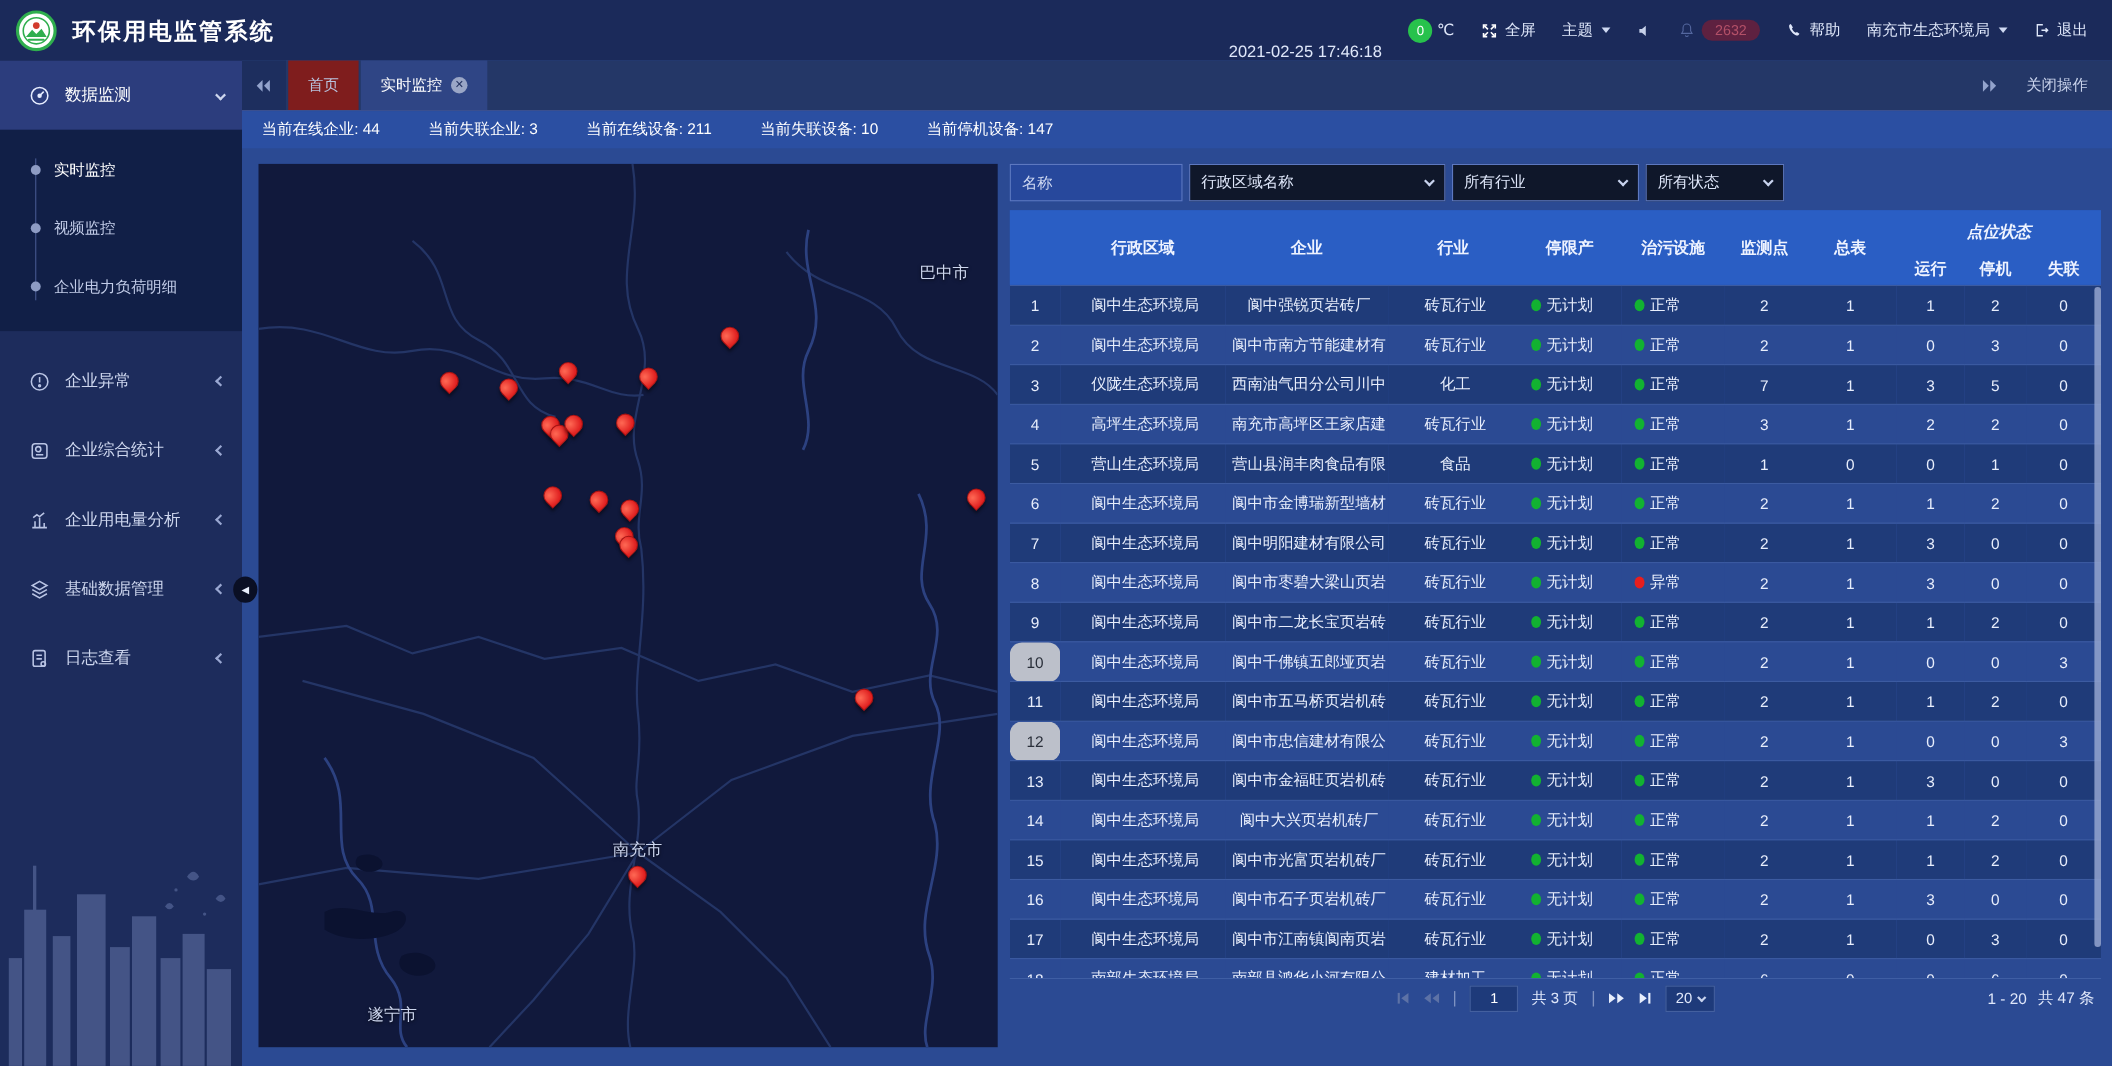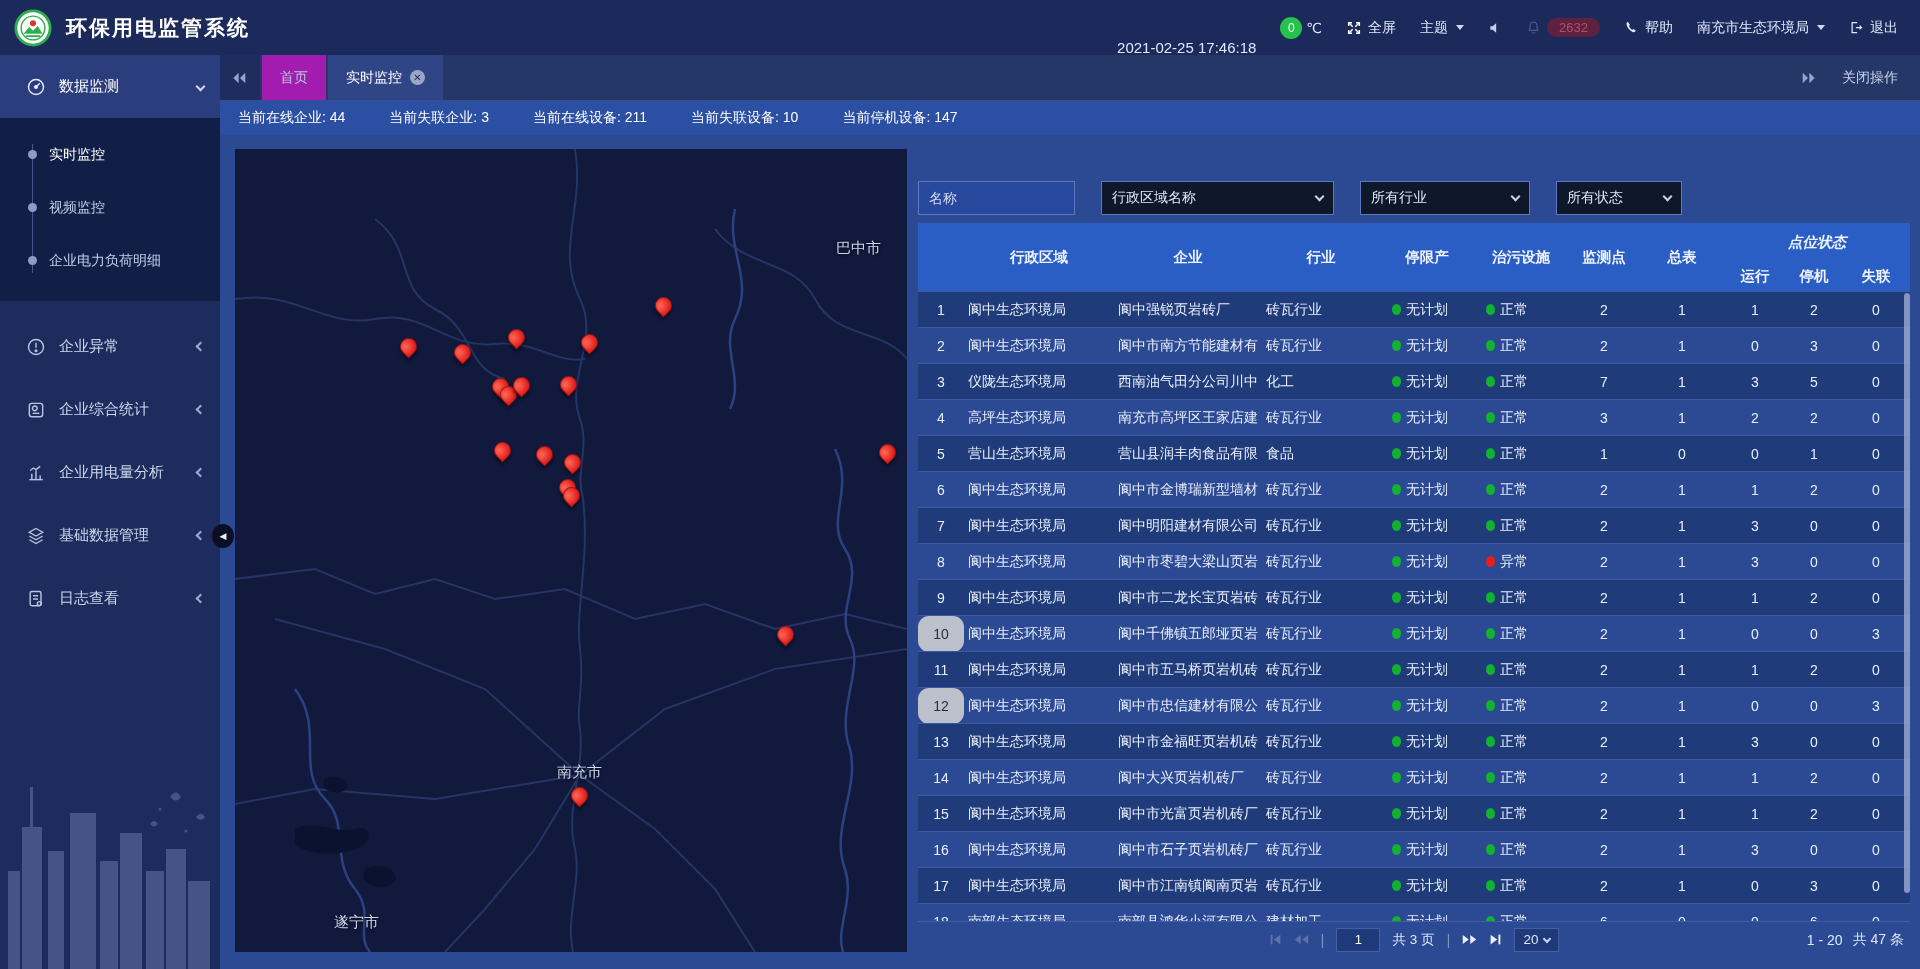--- a/index.html
+++ b/index.html
@@ -41,21 +41,21 @@
   .collapse-btn { position:absolute; left:212px; top:524px; width:22px; height:24px; background:#0a0f24;
     border-radius:50%; color:#e8eefc; font-size:9px; display:flex; align-items:center; justify-content:center;
     z-index:30; cursor:pointer; }
 
   
   .main { position:absolute; left:220px; top:55px; width:1700px; height:914px; background:#2b4a93; }
 
   .tabbar { height:46px; background:#243767; display:flex; align-items:center; border-bottom:1px solid #3a4f8f; }
   .tab-nav { width:40px; height:100%; display:flex; align-items:center; justify-content:center; cursor:pointer; background:#1d2e5e; }
   .tab { height:100%; display:flex; align-items:center; gap:8px; padding:0 18px; font-size:14px;
-    color:#b9c3de; background:#a21caf; cursor:pointer; margin-left:2px; }
+    color:#b9c3de; background:#7f1d1d; cursor:pointer; margin-left:2px; }
   .tab.active { background:#2f4585; color:#fff; }
   .tab-close { width:15px; height:15px; border-radius:50%; background:#9aa6c6; color:#22315f; font-size:10px;
     line-height:15px; text-align:center; font-weight:bold; }
   .tabbar-right { margin-left:auto; display:flex; align-items:center; gap:26px; padding-right:22px; }
   .close-ops { font-size:14px; color:#c7d1ea; cursor:pointer; }
 
   .statsbar { height:34px; background:#2b4fa2; display:flex; align-items:center; gap:44px; padding-left:18px;
     font-size:14px; color:#ffffff; }
   .stat-item { white-space:nowrap; }
 
@@ -65,21 +65,21 @@
   .map-panel { position:absolute; left:15px; top:14px; width:672px; height:803px; background:#11193c; overflow:hidden; }
   .map-svg { position:absolute; left:0; top:0; }
   .map-city { position:absolute; color:#cdd6ee; font-size:15px; text-shadow:0 1px 3px rgba(0,0,0,.7); white-space:nowrap; }
   .map-pin { position:absolute; width:17px; height:17px;
     background:radial-gradient(circle at 35% 35%, #ff6a55, #e02020 70%);
     border:1px solid rgba(140,10,10,.7); border-radius:50% 50% 50% 0; transform:rotate(-45deg);
     box-shadow:-2px 2px 3px rgba(0,0,0,.45); cursor:pointer; }
 
   
   .right-panel { position:absolute; left:698px; top:14px; width:992px; height:776px; }
-  .filter-row { height:34px; display:flex; gap:26px; margin-bottom:8px;margin-top:32px; }
+  .filter-row { height:34px; display:flex; gap:6px; margin-bottom:8px; }
   .f-box { height:34px; background:#0f172a; border:1px solid #5d78c0; display:flex; align-items:center;
     padding:16px 10px; font-size:14px; color:#dfe7fa; cursor:pointer; }
   .f-box .fx { flex:1; }
   .f-input { width:157px; background:#27489c; border:1px solid #5d78c0; color:#dfe7fa; font-size:14px;
     padding:0 10px; outline:none; font-family:inherit; }
   .f-input::placeholder { color:#cfd9f2; }
   .sel-caret { width:7px; height:7px; border-right:2px solid #c8d3ee; border-bottom:2px solid #c8d3ee;
     transform:rotate(45deg); margin-left:10px; margin-top:-4px; }
 
   table { border-collapse:collapse; table-layout:fixed; width:992px; }
@@ -88,21 +88,21 @@
   .thead-tbl .h-main { height:68px; }
   .th-group { height:38px; font-style:italic; }
   .th-sub { height:30px; font-weight:normal; }
   .tbody-wrap { height:630px; overflow:hidden; position:relative; }
   .tbody-tbl tr { height:36px; border-top:1px solid rgba(125,155,215,.22); cursor:pointer; }
   .tbody-tbl tr:nth-child(odd)  { background:#1f3b79; }
   .tbody-tbl tr:nth-child(even) { background:#2b4a93; }
   .tbody-tbl td { font-size:14px; color:#e8eefc; overflow:hidden; white-space:nowrap; }
   .c-num { text-align:center; }
   .c-num.hl { background:#bcc0ca; color:#2a2f3a;border-radius:11px; }
-  .c-left { text-align:left; padding-left:4px; }
+  .c-left { text-align:center; padding-left:4px; }
   .c-status { padding-left:12px;margin-top:12px; }
   .c-num2 { text-align:center; }
   .dot { width:9px; height:11px; border-radius:50%; display:inline-block; vertical-align:-1px; margin-right:5px; }
   .dot.g { background:#12b231; }
   .dot.r { background:#e81e1e; }
   .v-scroll { position:absolute; right:0; top:2px; width:6px; height:600px; border-radius:3px; background:#94a4cf; opacity:.85; }
 
   .pager { height:36px; position:relative; display:flex; align-items:center; justify-content:center; gap:12px;
     border-top:1px solid rgba(125,155,215,.25); font-size:13.5px; color:#dfe7fa; }
   .pg-btn { display:flex; align-items:center; cursor:pointer; }

